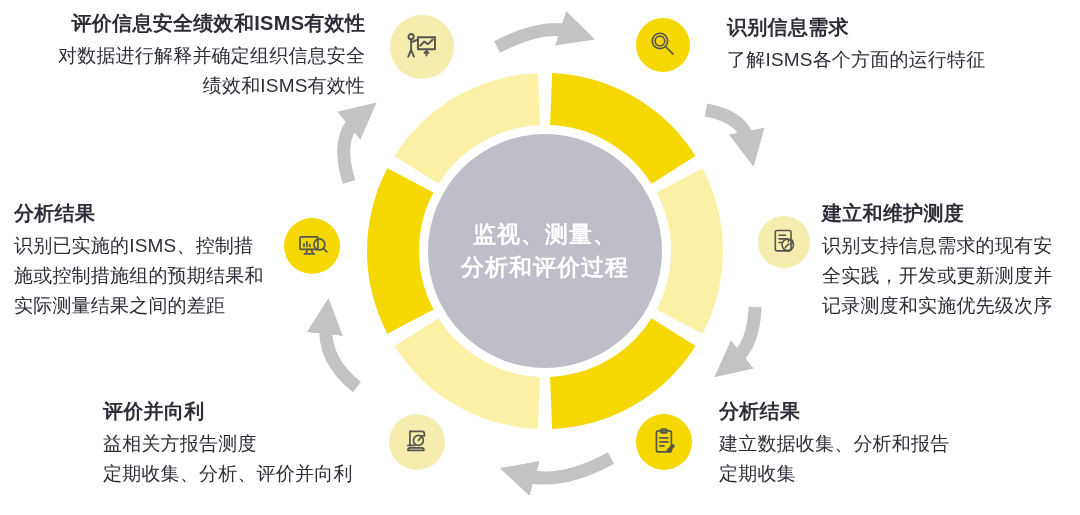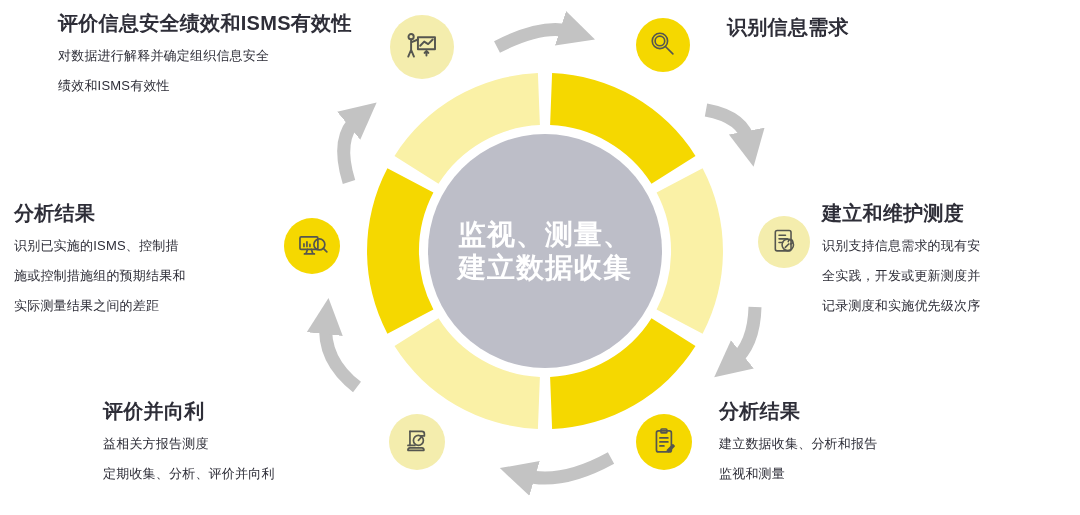--- a/index.html
+++ b/index.html
@@ -10,28 +10,28 @@
   
   #diagram{position:absolute;left:0;top:0;width:1080px;height:515px;}
   .seg-bright{fill:var(--seg-bright);}
   .seg-pale{fill:var(--seg-pale);}
   .center-circle{fill:var(--center-circle);}
   .arrow{fill:none;stroke:var(--arrow);stroke-width:13;stroke-linecap:butt;}
   .arrow-head{fill:var(--arrow);stroke:none;}
 
   
   .center-label{position:absolute;left:545px;top:251px;transform:translate(-50%,-50%);
-    text-align:center;color:var(--center-text);font-weight:700;font-size:28px;
+    text-align:center;color:var(--center-text);font-weight:700;font-size:23px;
     line-height:33px;letter-spacing:1px;white-space:nowrap;}
 
   
   .node{position:absolute;}
   .node .title{font-size:20px;font-weight:700;color:var(--text);line-height:30px;
     white-space:nowrap;letter-spacing:.3px;margin-bottom:3px;}
-  .node .desc-line{font-size:13px;font-weight:400;color:var(--text);line-height:30px;
+  .node .desc-line{font-size:19px;font-weight:400;color:var(--text);line-height:30px;
     white-space:nowrap;letter-spacing:.2px;}
 
   
   .badge{position:absolute;border-radius:50%;display:flex;align-items:center;justify-content:center;}
   .badge.pale{background:var(--badge-pale);}
   .badge.bright{background:var(--badge-bright);}
   .badge svg{width:64%;height:64%;fill:none;stroke:#55564f;stroke-width:1.7;
     stroke-linecap:round;stroke-linejoin:round;}
 </style>
 </head>
@@ -59,32 +59,33 @@
       <path class="arrow" d="M706,110 Q744,117 749,143" marker-end="url(#arrowhead)"></path>
       <path class="arrow" d="M755,307 Q754,345 733,362" marker-end="url(#arrowhead)"></path>
       <path class="arrow" d="M611,458 Q560,486 523,475" marker-end="url(#arrowhead)"></path>
       <path class="arrow" d="M357,387 Q322,360 326,322" marker-end="url(#arrowhead)"></path>
       <path class="arrow" d="M349,182 Q335,137 358,118" marker-end="url(#arrowhead)"></path>
     </g>
   </svg>
 
   <div class="center-label">
     <div>监视、测量、</div>
-    <div>建立数据收集</div>
+    <div>分析和评价过程</div>
   </div>
 
   <div class="node" style="left:727px;top:12px;">
     <div class="badge bright" style="left:-91px;top:6px;width:54px;height:54px;">
       <svg viewBox="0 0 36 36">
         <circle cx="14.5" cy="13.5" r="8"></circle>
           <circle cx="14.5" cy="13.5" r="5"></circle>
         <line x1="20.5" y1="19.5" x2="28" y2="27"></line>
       </svg>
     </div>
     <div class="title">识别信息需求</div>
+    <div class="desc-line">了解ISMS各个方面的运行特征</div>
   </div>
 
   <div class="node" style="left:822px;top:198px;">
     <div class="badge pale" style="left:-64px;top:18px;width:52px;height:52px;">
       <svg viewBox="0 0 36 36">
         <rect x="9" y="6" width="17" height="22" rx="2"></rect>
         <path d="M13,11 H20 M13,15 H22 M13,19 H17"></path>
         <circle cx="22.5" cy="21.5" r="6.2"></circle>
         <path d="M19.8,24.2 L23.5,20.5 M23,18.2 a2.4,2.4 0 1 1 2.3,2.3"></path>
       </svg>
@@ -99,21 +100,21 @@
     <div class="badge bright" style="left:-83px;top:18px;width:56px;height:56px;">
       <svg viewBox="0 0 36 36">
         <rect x="10.5" y="7" width="15" height="21" rx="2"></rect>
         <rect x="15" y="5" width="6" height="4" rx="1"></rect>
         <path d="M14,14 H22 M14,18 H22 M14,22 H18"></path>
         <path d="M21.5,26.5 L27,21 L28.2,22.2 L22.7,27.7"></path>
       </svg>
     </div>
     <div class="title">分析结果</div>
     <div class="desc-line">建立数据收集、分析和报告</div>
-    <div class="desc-line">监视和测量</div>
+    <div class="desc-line">定期收集</div>
   </div>
 
   <div class="node" style="left:103px;top:396px;">
     <div class="badge pale" style="left:286px;top:18px;width:56px;height:56px;">
       <svg viewBox="0 0 36 36">
         <path d="M11,7.5 h12 a2.5,2.5 0 0 1 2.5,2.5 v2 h-4"></path>
         <path d="M11,7.5 v14"></path>
         <path d="M9,26.5 h16 a2,2 0 0 0 -2,-2.5 h-12 a2,2 0 0 0 -2,2.5 Z"></path>
         <path d="M9,21.5 h7"></path>
         <circle cx="19.5" cy="16.5" r="5"></circle>
@@ -134,21 +135,21 @@
         <circle cx="25.5" cy="16.5" r="5.5"></circle>
         <line x1="29.5" y1="20.5" x2="33" y2="24"></line>
       </svg>
     </div>
     <div class="title">分析结果</div>
     <div class="desc-line">识别已实施的ISMS、控制措</div>
     <div class="desc-line">施或控制措施组的预期结果和</div>
     <div class="desc-line">实际测量结果之间的差距</div>
   </div>
 
-  <div class="node" style="left:58px;top:8px;">
+  <div class="node" style="left:58px;top:8px;text-align:right;">
     <div class="badge pale" style="left:332px;top:7px;width:64px;height:64px;">
       <svg viewBox="0 0 36 36">
         <circle cx="8" cy="8.5" r="2.3"></circle>
         <path d="M8,11 V20 M8,13.5 L14,11 M8,20 L5.5,26 M8,20 L10.5,26"></path>
         <rect x="14" y="9" width="15" height="10.5"></rect>
         <path d="M16,16.5 L19.5,12.8 L23,15 L27,11"></path>
         <path d="M21.5,25 V21.3 M19.8,22.8 L21.5,21.1 L23.2,22.8"></path>
       </svg>
     </div>
     <div class="title">评价信息安全绩效和ISMS有效性</div>

